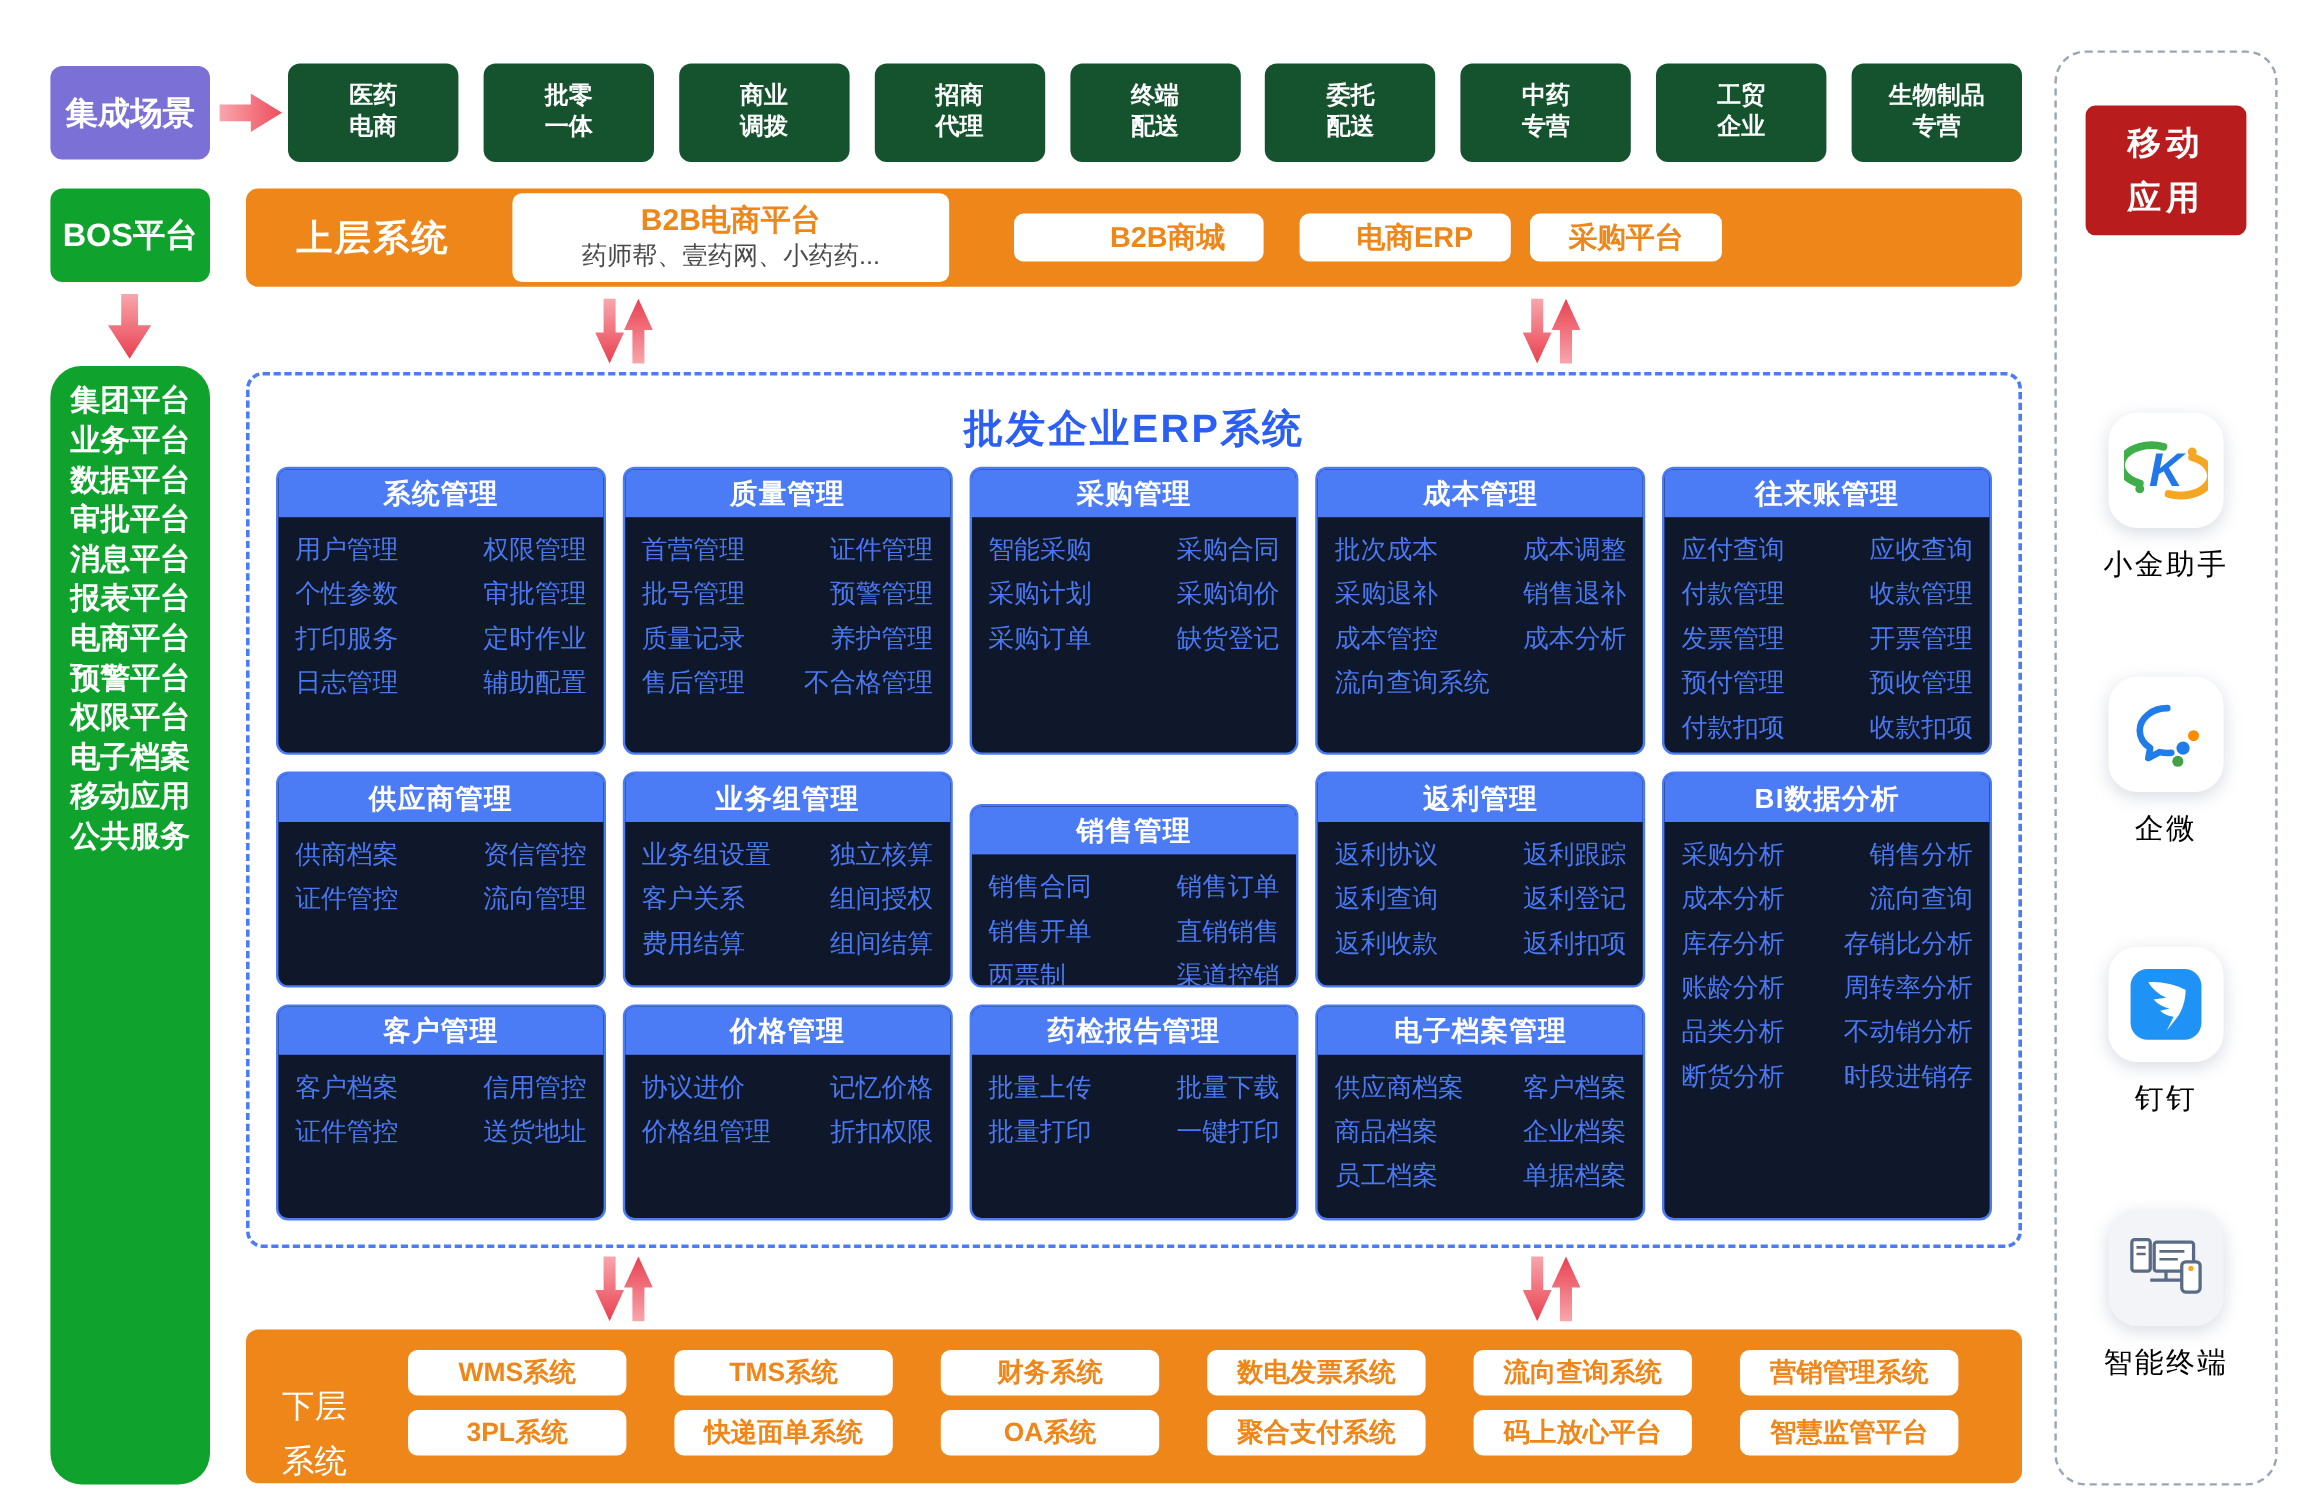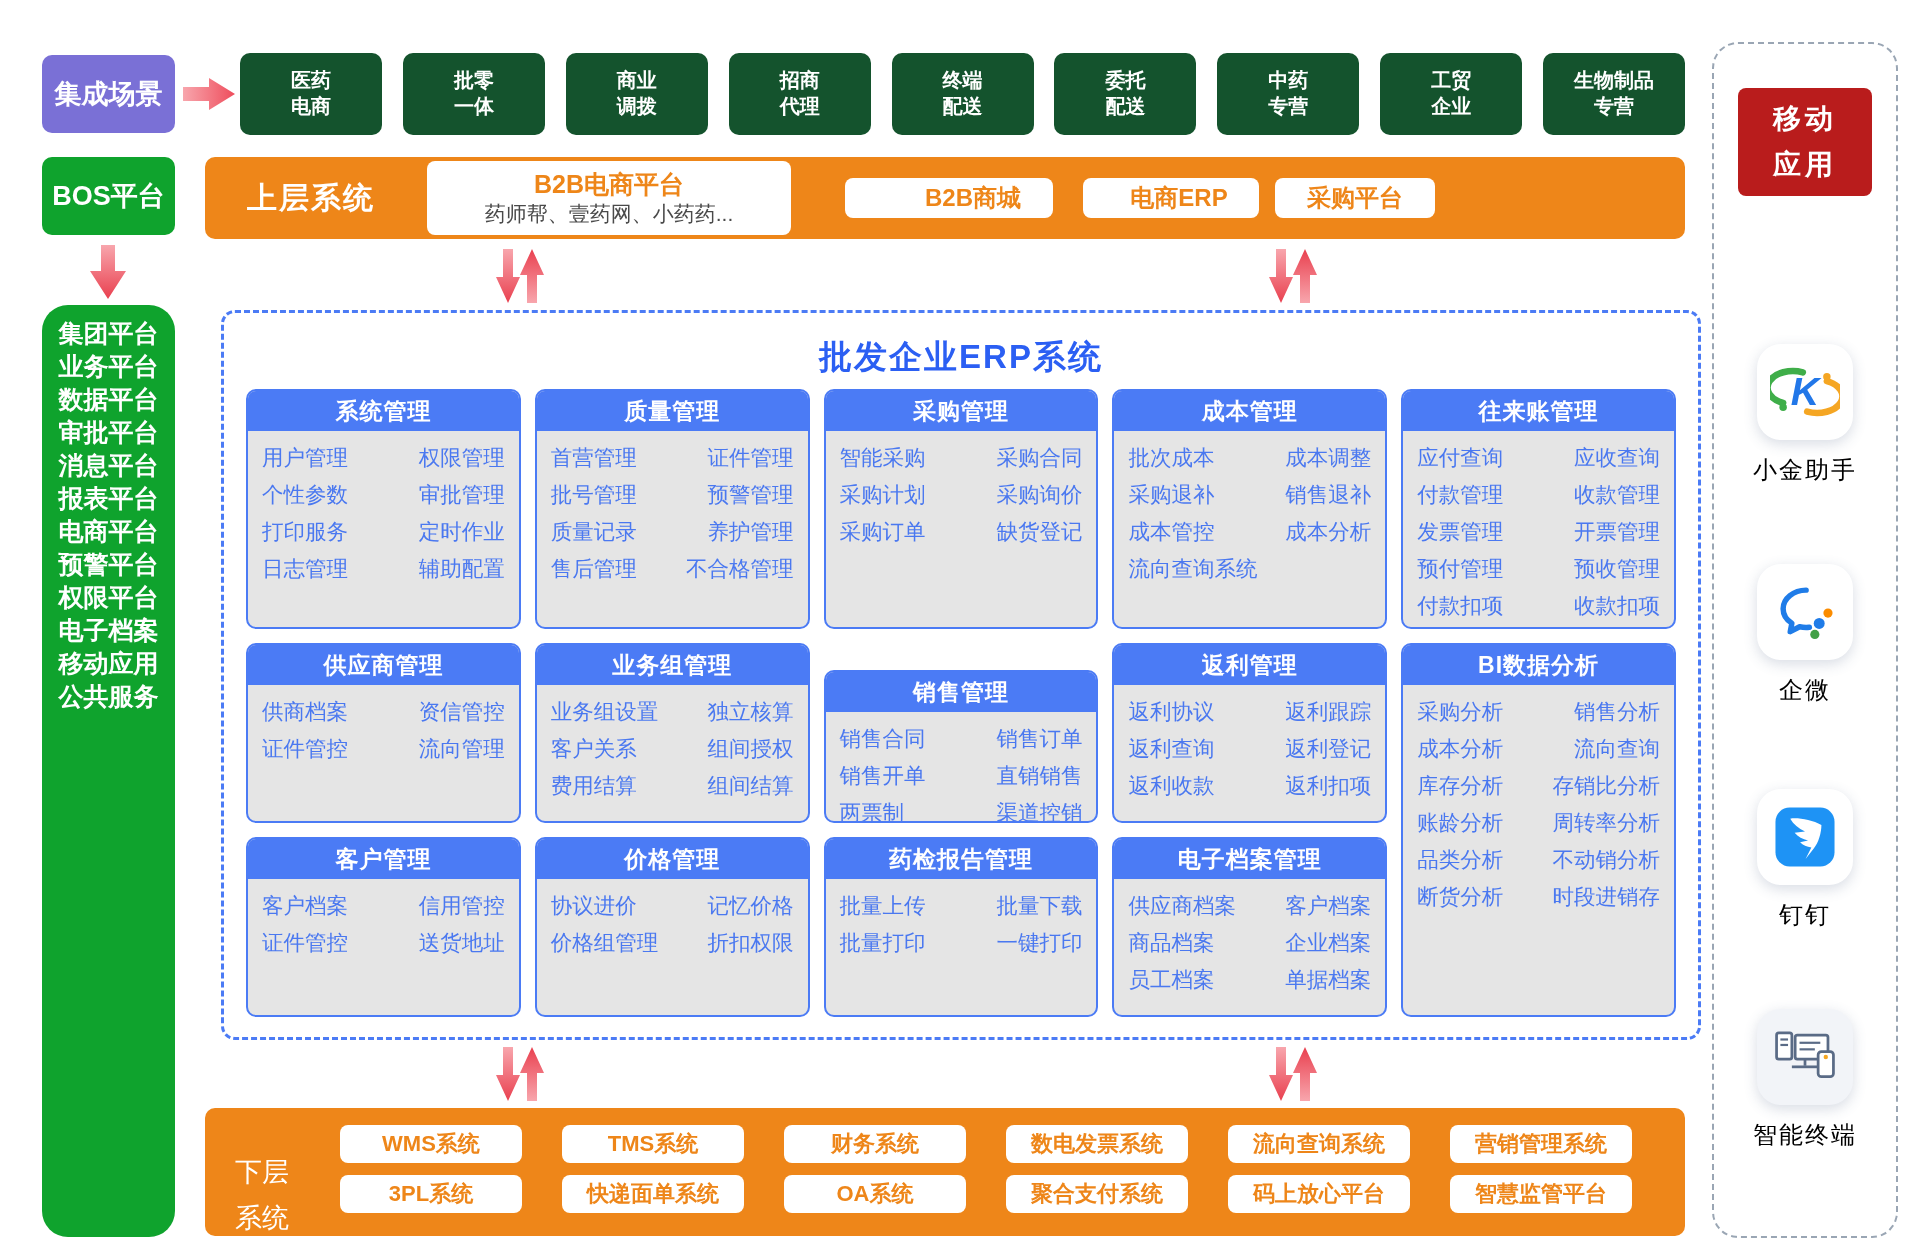--- a/index.html
+++ b/index.html
@@ -27,26 +27,26 @@
 
   
   .bos-box{position:absolute;left:42px;top:157px;width:133px;height:78px;background:#0fa32d;border-radius:10px;
     color:#fff;font-weight:bold;font-size:27px;display:flex;align-items:center;justify-content:center;}
   .arrow-down{position:absolute;left:88px;top:243px;width:40px;height:58px;}
   .green-col{position:absolute;left:42px;top:305px;width:133px;height:932px;background:#0fa32d;border-radius:26px;
     display:flex;flex-direction:column;justify-content:flex-start;align-items:center;padding:12px 0;box-sizing:border-box;}
   .green-item{color:#fff;font-size:25px;font-weight:bold;}
 
   
-  .erp-box{position:absolute;left:221px;top:310px;width:1480px;height:730px;border:3px dashed #4b7bf5;
+  .erp-box{position:absolute;left:205px;top:310px;width:1480px;height:730px;border:3px dashed #4b7bf5;
     border-radius:14px;box-sizing:border-box;}
   .erp-title{position:absolute;top:22px;width:100%;text-align:center;color:#2b5ff3;font-size:33px;font-weight:bold;letter-spacing:2px;}
   .erp-grid{position:absolute;left:22px;top:76px;width:1430px;height:628px;display:grid;
     grid-template-columns:repeat(5,1fr);grid-template-rows:240px 180px 180px;gap:14px;}
-  .card{border:2.5px solid #4b7bf5;border-radius:10px;background:#e5e5e5;display:flex;flex-direction:column;overflow:hidden;box-sizing:border-box;}
+  .card{border:2.5px solid #4b7bf5;border-radius:10px;background:#0f172a;display:flex;flex-direction:column;overflow:hidden;box-sizing:border-box;}
   .card-head{background:#4b7bf5;color:#fff;font-weight:bold;font-size:23px;flex:0 0 40px;
     display:flex;align-items:center;justify-content:center;letter-spacing:1px;}
   .card-body{padding:12px 14px;display:grid;grid-template-columns:1fr 1fr;row-gap:8px;column-gap:6px;align-content:start;}
   .mi{color:#4a78f0;font-size:21.5px;white-space:nowrap;}
   .mi:nth-child(even){text-align:right;}
   .mi:last-child:nth-child(odd){grid-column:1/-1;text-align:left;}
 
   
   .dbl{position:absolute;width:48px;height:60px;}
 

